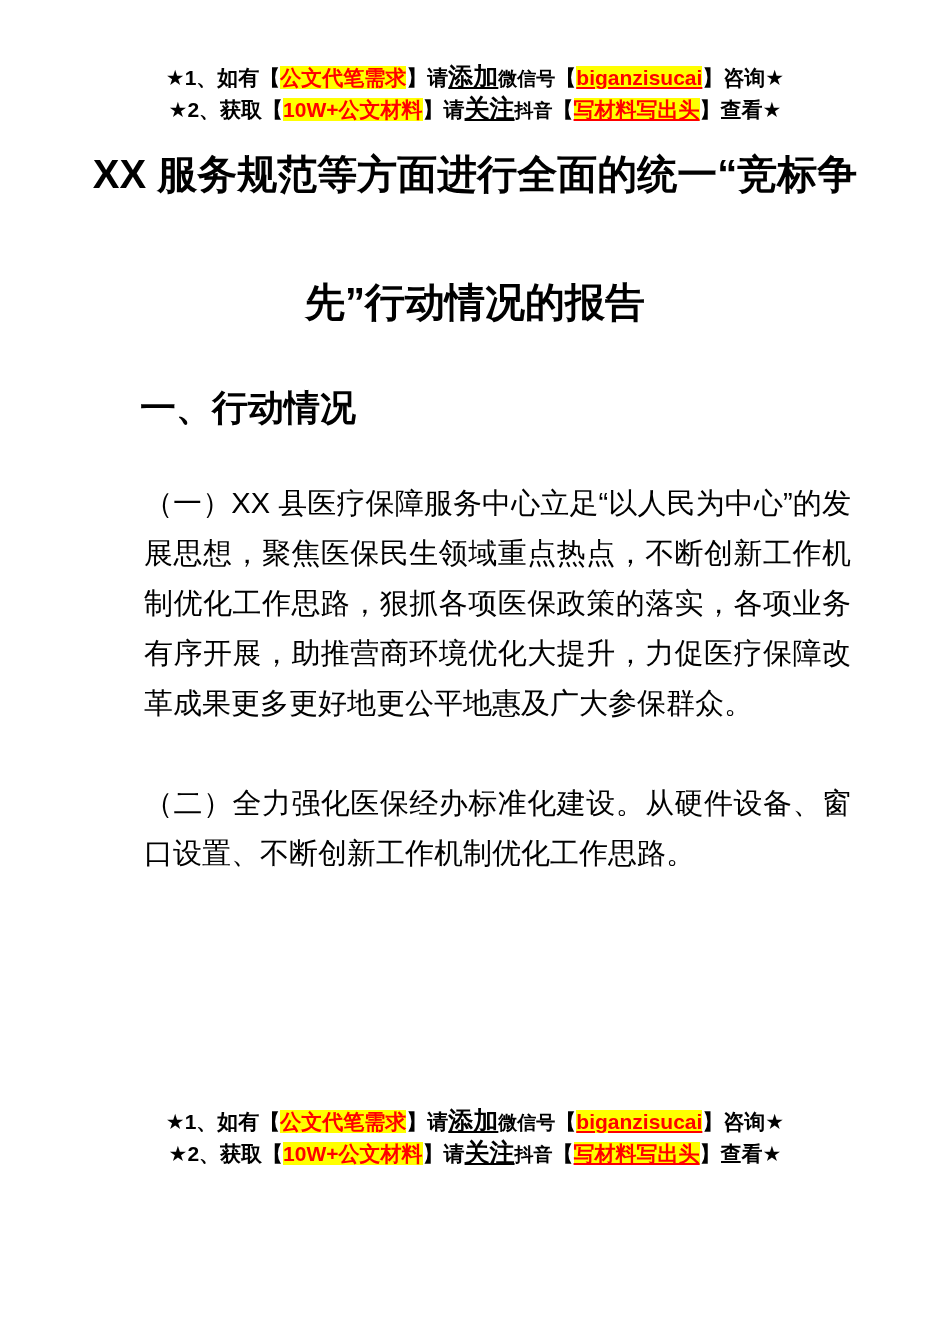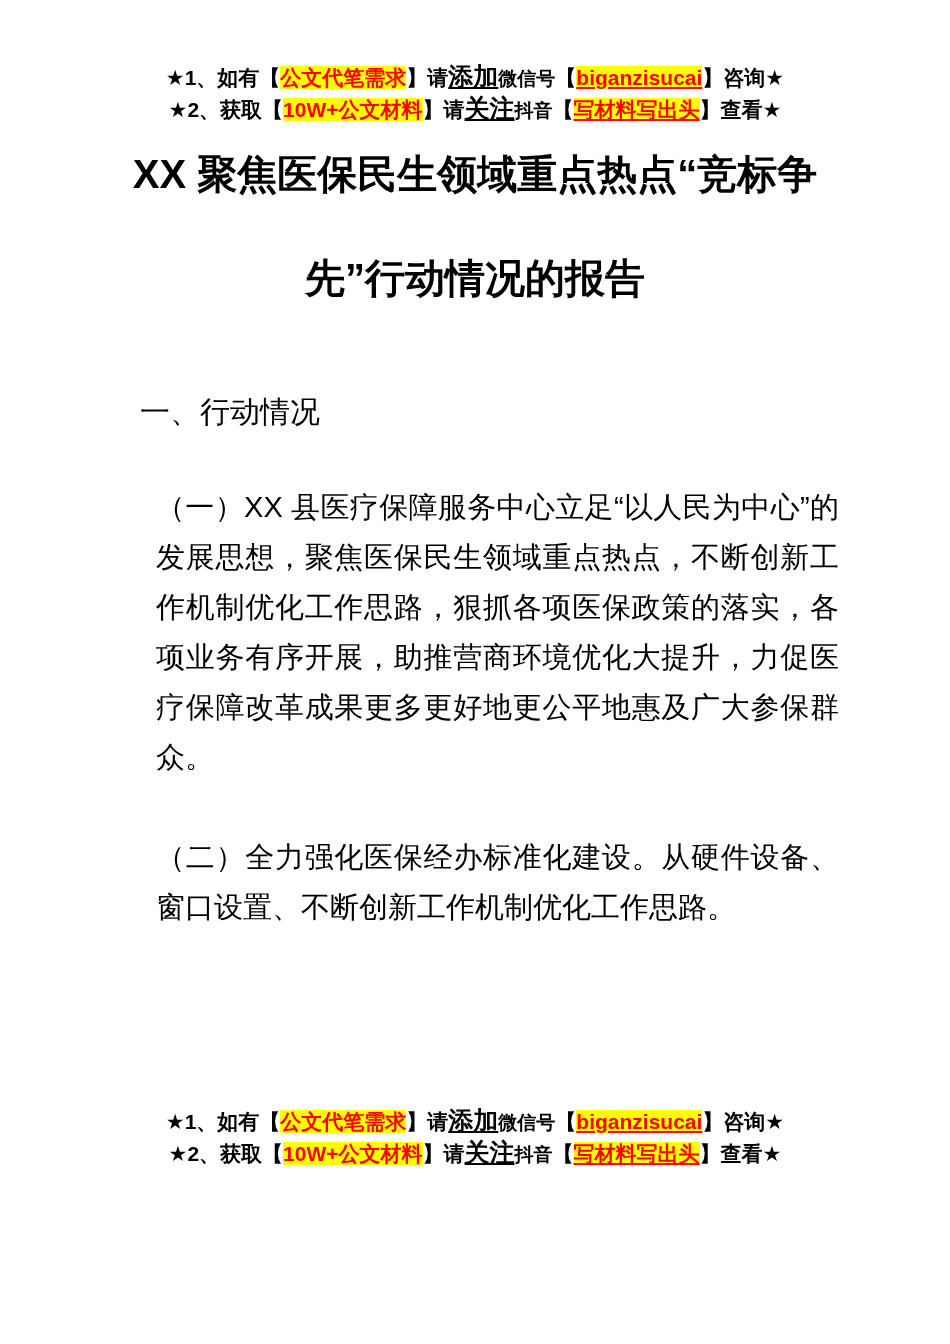--- a/index.html
+++ b/index.html
@@ -57,52 +57,52 @@
 
   
   .doc-title {
     text-align: center;
     font-weight: bold;
     font-size: 40px;
     color: #000000;
   }
   .title-line { line-height: 48px; }
   .title-line-1 { margin-top: 26px; }
-  .title-line-2 { margin-top: 56px; }
+  .title-line-2 { margin-top: 80px; }
 
   
   .doc-body {
     margin: 0 95px 0 140px;
     font-size: 29px;
     line-height: 50px;
     color: #000000;
     text-align: justify;
   }
   .section-heading {
-    margin-top: 85px;
-    font-size: 30px;
+    margin-top: 57px;
+    font-size: 36px;
     line-height: 50px;
-    font-weight: normal;
+    font-weight: bold;
   }
   .paragraphs { margin-top: 45px; }
-  .para { margin: 16px; }
+  .para { margin: 4px; }
   .para + .para { margin-top: 50px; }
 </style>
 </head>
 <body>
 
 <div class="page">
 
   <div class="promo header-promo">
     <div class="promo-line"><span class="seg seg-plain">★1、如有【</span><span class="seg seg-hlred">公文代笔需求</span><span class="seg seg-plain">】请</span><span class="seg seg-bigu">添加</span><span class="seg seg-small">微信号</span><span class="seg seg-plain">【</span><span class="seg seg-hlredu">biganzisucai</span><span class="seg seg-plain">】咨询★</span></div>
     <div class="promo-line"><span class="seg seg-plain">★2、获取【</span><span class="seg seg-hlred">10W+公文材料</span><span class="seg seg-plain">】请</span><span class="seg seg-bigu">关注</span><span class="seg seg-small">抖音</span><span class="seg seg-plain">【</span><span class="seg seg-hlredu">写材料写出头</span><span class="seg seg-plain">】查看★</span></div>
   </div>
 
   <h1 class="doc-title" style="margin:0; font-weight:bold;">
-    <div class="title-line title-line-1">XX 聚焦医保民生领域重点热点“竞标争</div>
+    <div class="title-line title-line-1">XX 服务规范等方面进行全面的统一“竞标争</div>
     <div class="title-line title-line-2">先”行动情况的报告</div>
   </h1>
 
   <div class="doc-body">
     <div class="section-heading">一、行动情况</div>
     <div class="paragraphs">
         <p class="para">（一）XX 县医疗保障服务中心立足“以人民为中心”的发展思想，聚焦医保民生领域重点热点，不断创新工作机制优化工作思路，狠抓各项医保政策的落实，各项业务有序开展，助推营商环境优化大提升，力促医疗保障改革成果更多更好地更公平地惠及广大参保群众。</p>
         <p class="para">（二）全力强化医保经办标准化建设。从硬件设备、窗口设置、不断创新工作机制优化工作思路。</p>
       </div>
   </div>

